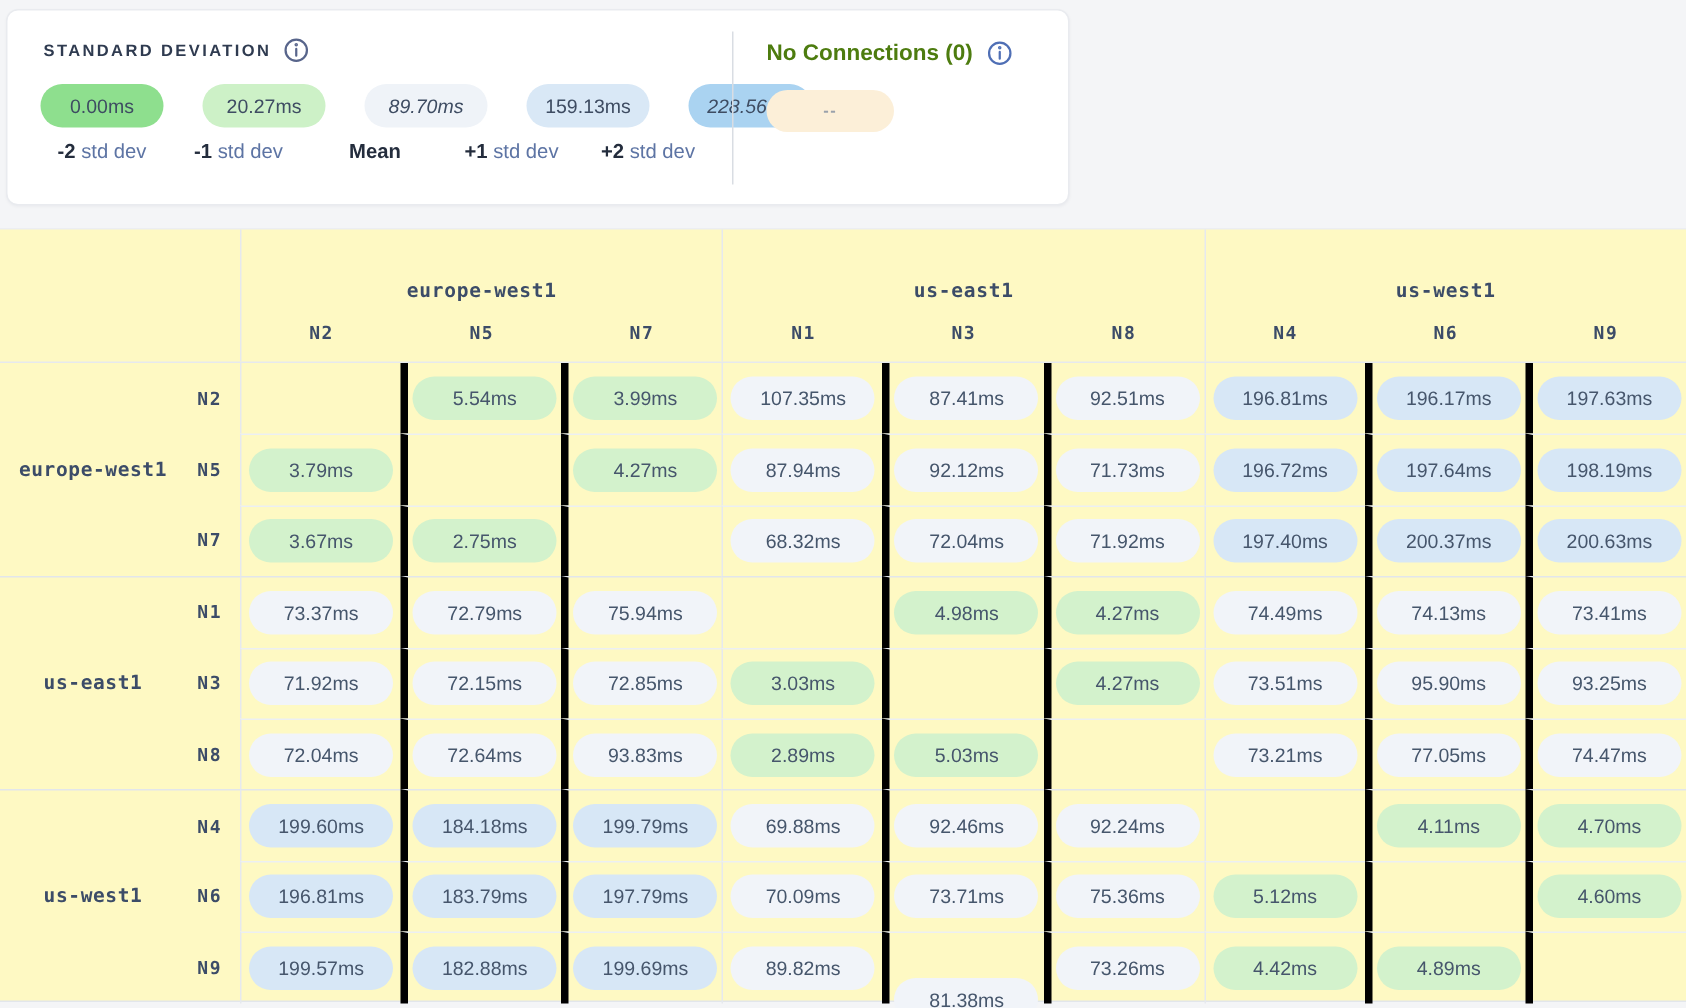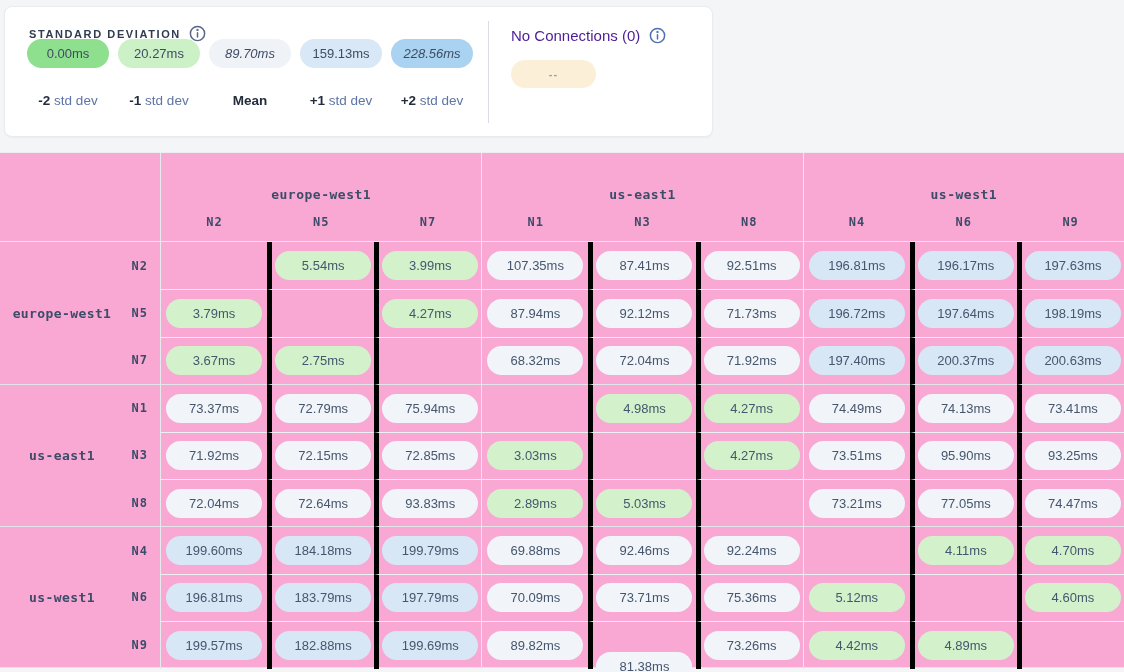--- a/index.html
+++ b/index.html
@@ -18,44 +18,44 @@
     box-shadow:0 1px 2px rgba(20,30,50,.04);
   }
   .card-title-row { position:absolute; left:24px; top:18px; display:flex; align-items:center; gap:8px; }
   .card-title {
     font-size:11px; font-weight:bold; letter-spacing:1.6px;
     color:#2f3b50; text-transform:uppercase;
   }
   .info-icon { width:17px; height:17px; color:#58658b; display:inline-block; cursor:pointer; }
   .info-icon.blue { color:#4f6fb5; }
 
-  .legend-pills { position:absolute; left:22px; top:32px; display:flex; gap:9px; }
+  .legend-pills { position:absolute; left:22px; top:49px; display:flex; gap:26px; }
   .legend-pill {
     width:82px; height:29px; border-radius:15px;
     display:flex; align-items:center; justify-content:center;
     font-size:13px; color:#3e4c62;
   }
   .legend-labels { position:absolute; left:22px; top:86px; display:flex; gap:9px; }
   .legend-label { width:82px; text-align:center; font-size:13.5px; color:#5d74a4; }
   .legend-label b { color:#242d3d; font-weight:bold; }
 
   .card-divider { position:absolute; left:483px; top:14px; width:1px; height:102px; background:#d9dde3; }
 
   .noconn-title-row { position:absolute; left:506px; top:20px; display:flex; align-items:center; gap:9px; }
-  .noconn-title { font-size:15px; color:#4c1d95; }
+  .noconn-title { font-size:15px; color:#4d7c0f;font-weight:bold; }
   .noconn-pill {
     position:absolute; left:506px; top:53px; width:85px; height:28px; border-radius:14px;
     display:flex; align-items:center; justify-content:center;
     font-size:11px; font-weight:bold; letter-spacing:1px; color:#9aa1ab;
   }
 
   
   .matrix {
     position:absolute; left:0; top:152px; width:1124px; height:516px;
-    background:#f9a8d4; border-top:1px solid #eceef2; border-bottom:1px solid #e2e6eb;
+    background:#fef9c3; border-top:1px solid #eceef2; border-bottom:1px solid #e2e6eb;
   }
   .mx-grid { display:grid; grid-template-columns:124px 36px repeat(9, 1fr); width:1124px; }
   .mx-header { height:89px; border-bottom:1px solid #e6e9ee; }
   .hdr-corner { grid-column:span 2; }
   .hdr-group {
     grid-column:span 3; display:flex; flex-direction:column; align-items:stretch;
     padding-top:34px; border-left:1px solid #e6e9ee;
   }
   .mono { font-family:"DejaVu Sans Mono", monospace; font-weight:bold; color:#3c4c68; }
   .hdr-region { text-align:center; font-size:13px; letter-spacing:.5px; }

